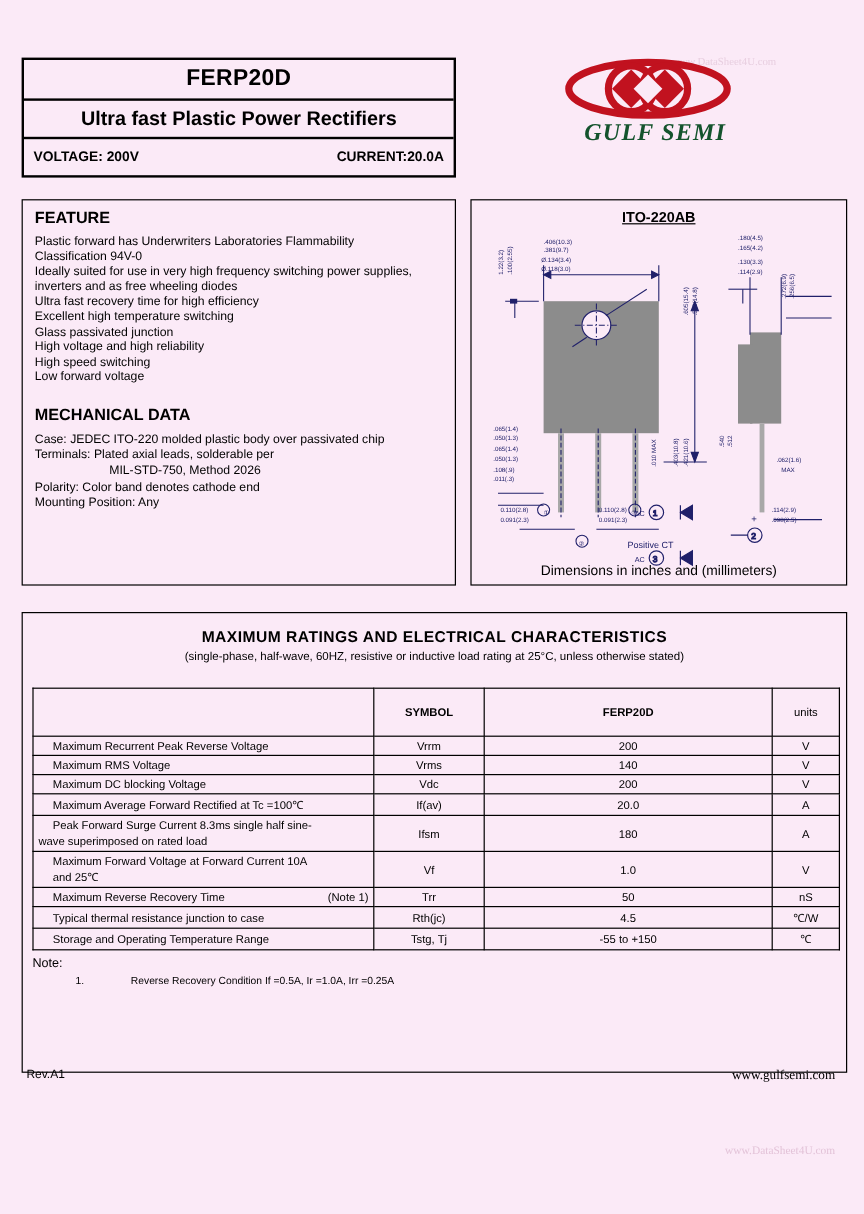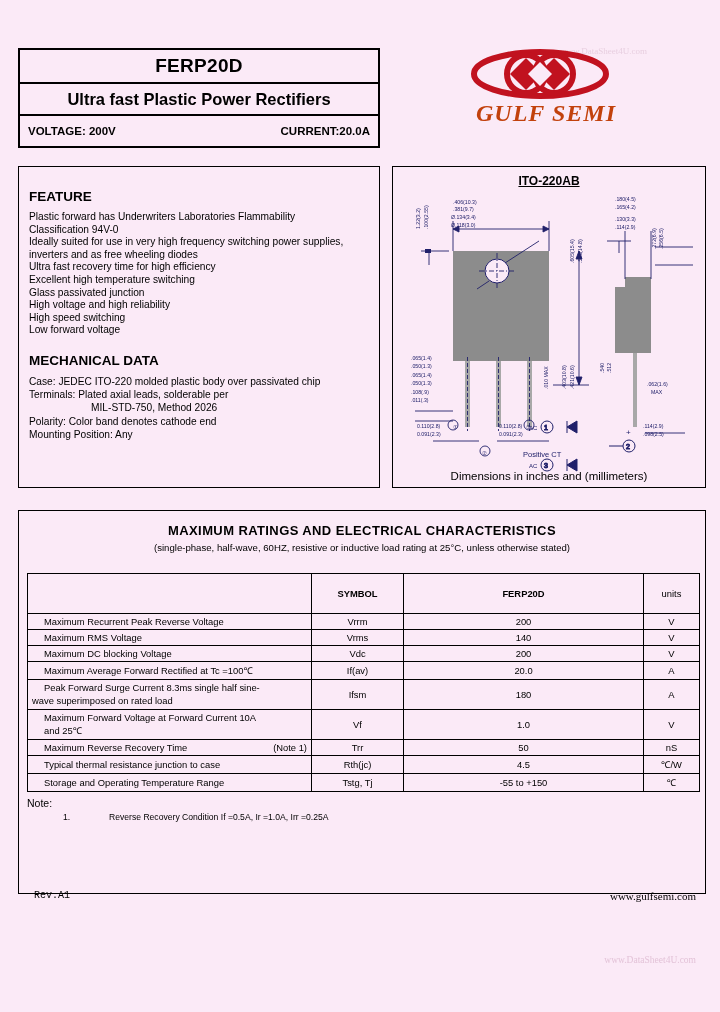--- a/index.html
+++ b/index.html
@@ -36,33 +36,33 @@
   }
 
   
   .logo-wrap{ position:absolute; left:462px; top:44px; width:248px; height:96px; }
   .logo-mark{ position:absolute; left:8px; top:4px; width:140px; height:52px; }
   .logo-text{
     position:absolute; left:4px; top:56px; width:160px;
     text-align:center;
     font-family:"Liberation Serif", serif;
     font-weight:bold; font-style:italic;
-    font-size:24px; color:#c2410c; letter-spacing:1px;
+    font-size:20px; color:#14532d; letter-spacing:1px;
   }
   .wm-top{
     position:absolute; left:98px; top:2px;
     font-size:9px; color:#e8cfe0;
     font-family:"Liberation Serif", serif;
   }
 
   
   .feature-box{
     position:absolute; left:18px; top:166px; width:362px; height:322px;
     border:1.5px solid #000;
-    padding:20px 10px;
+    padding:5px 10px;
   }
   .sec-head{ font-size:13.5px; font-weight:bold; margin:2px 0 7px 0; }
   .sec-head.md{ margin-top:16px; }
   .feat-line{ font-size:10.2px; line-height:12.6px; white-space:nowrap; }
   .mech-line{ font-size:10.2px; line-height:13.2px; white-space:nowrap; }
   .mech-indent{ padding-left:62px; }
 
   
   .pkg-box{
     position:absolute; left:392px; top:166px; width:314px; height:322px;
@@ -107,22 +107,22 @@
   .desc-in{ display:flex; justify-content:space-between; }
   .desc-c{ padding-left:12px; }
   .two-line{ line-height:12.5px; }
 
   .note-wrap{ position:absolute; left:8px; top:286px; width:672px; }
   .note-h{ font-size:10.5px; }
   .note-1{ font-size:8.6px; padding-left:36px; margin-top:3px; }
   .note-1 .num{ display:inline-block; width:46px; }
 
   
-  .rev{ position:absolute; left:34px; top:890px; font-size:10px;
-        font-family:Liberation Mono, monospace; }
+  .rev{ position:absolute; left:22px; top:890px; font-size:10px;
+        font-family:Liberation Sans, sans-serif; }
   .site{ position:absolute; right:24px; top:890px; font-size:11px;
          font-family:"Liberation Serif", serif; }
   .wm-bot{ position:absolute; right:24px; top:955px; font-size:9.5px;
            color:#e3c3d8; font-family:"Liberation Serif", serif; }
 </style>
 </head>
 <body>
 
 <div class="page">
 

